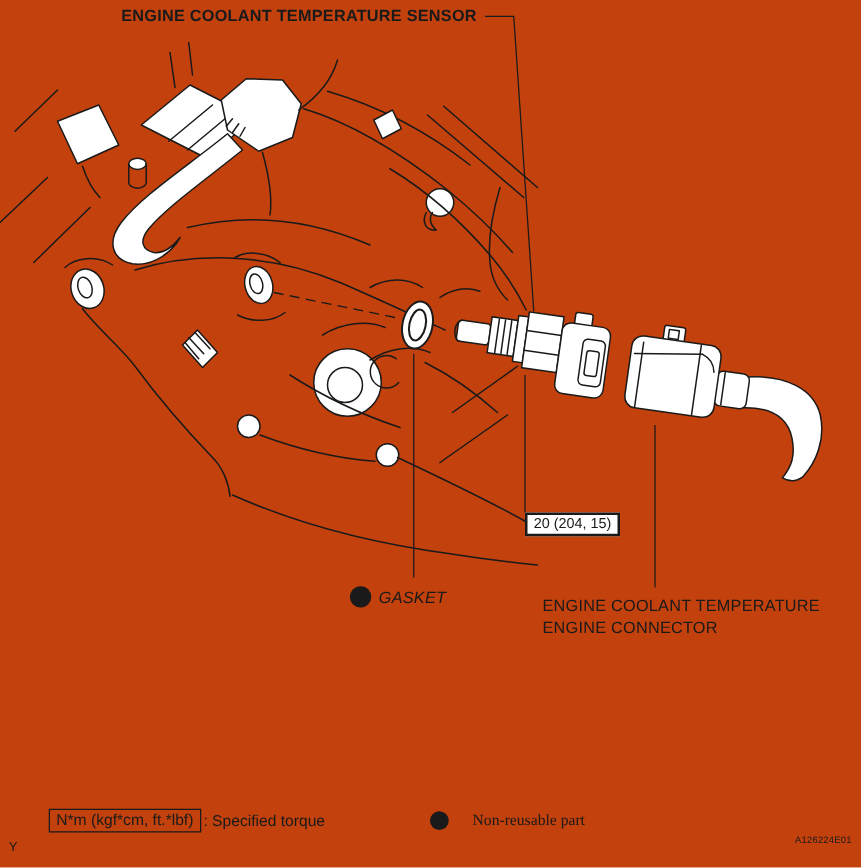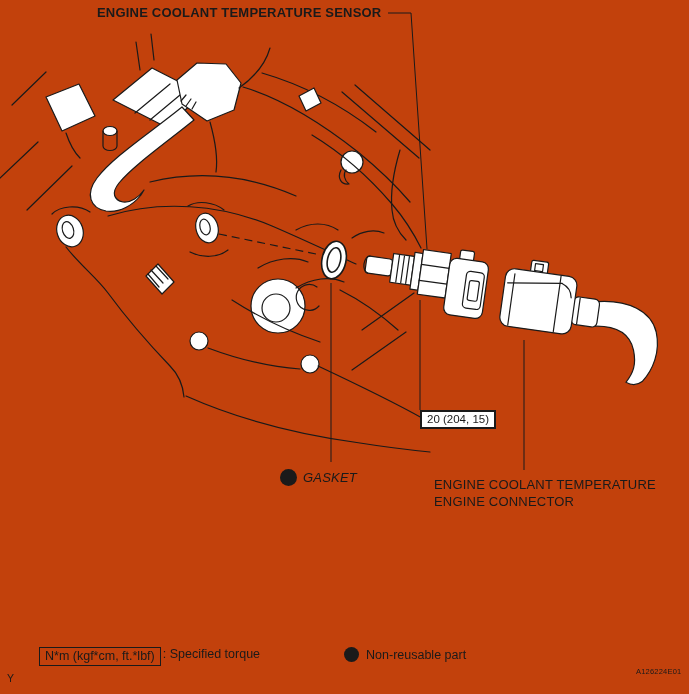--- a/index.html
+++ b/index.html
@@ -8,24 +8,24 @@
   .abs{position:absolute;}
   .cap{font-size:13px;letter-spacing:.2px;white-space:nowrap;}
   .bold{font-weight:bold;}
   #sensor-label{left:97px;top:5px;}
   #torque-box{left:387px;top:410px;border:2px solid #1a1a1a;padding:1px 5px 2px 5px;
               font-size:11.5px;font-weight:normal;background:#fff;margin-left:33px;}
   #gasket-label{left:280px;top:469px;display:flex;align-items:center;gap:6px;font-style:italic;}
   #connector-label{left:434px;top:476px;line-height:17px;}
   .bullet{width:17px;height:17px;border-radius:50%;background:#1a1a1a;display:inline-block;flex:0 0 auto;}
   .bullet.sm{width:15px;height:15px;}
-  #legend{left:39px;top:647px;display:flex;align-items:flex-start;font-size:12.5px;}
+  #legend{left:39px;top:647px;display:flex;align-items:center;font-size:12.5px;}
   #legend .units-box{border:1.5px solid #1a1a1a;padding:1px 5px 2px 5px;}
   #legend .torque-cap{margin-left:2px;}
-  #legend .nr{display:flex;align-items:center;gap:7px;margin-left:84px;}
+  #legend .nr{display:flex;align-items:center;gap:19px;margin-left:84px;font-family:Liberation Serif, serif;}
   #page-marker{left:7px;top:672px;font-size:10.5px;}
   #figure-code{left:636px;top:667px;font-size:7.5px;letter-spacing:.2px;}
   .ln{fill:none;stroke:#1a1a1a;stroke-width:1.2;stroke-linecap:round;stroke-linejoin:round;}
   .fw{fill:#fff;stroke:#1a1a1a;stroke-width:1.2;stroke-linejoin:round;}
   .thin{fill:none;stroke:#1a1a1a;stroke-width:1;}
   .dash{fill:none;stroke:#1a1a1a;stroke-width:1.1;stroke-dasharray:8 5;}
   .thick{stroke-width:1.6;}
 </style>
 </head>
 <body>

